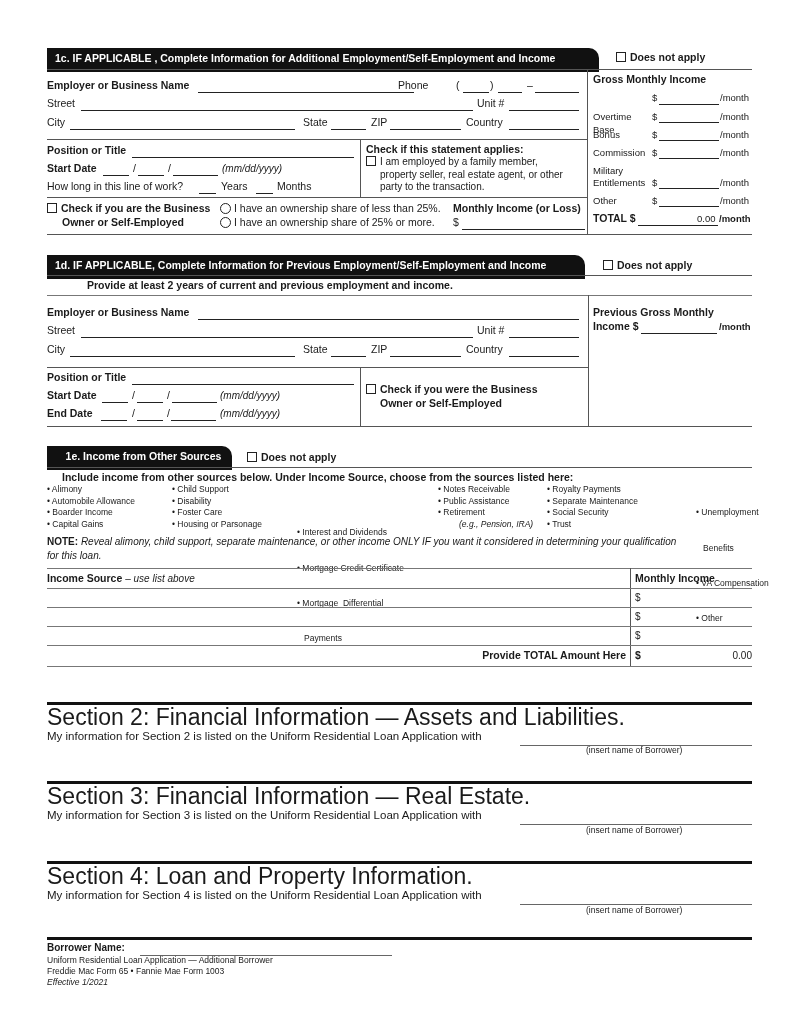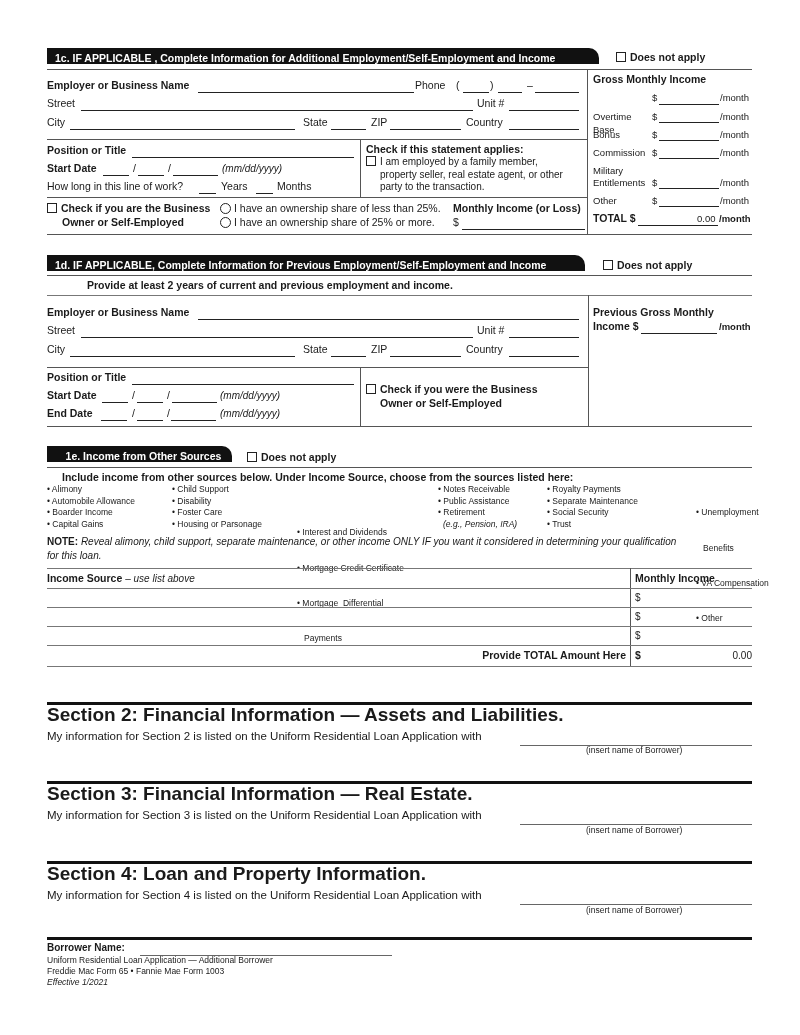--- a/index.html
+++ b/index.html
@@ -1,49 +1,49 @@
 <!DOCTYPE html>
 <html><head>
 <meta charset="utf-8">
 <style>
   * { box-sizing: border-box; margin: 0; padding: 0; }
   html, body { width: 800px; height: 1035px; background: #fff; overflow: hidden; }
   body { position: relative; font-family: "Liberation Sans", sans-serif; color: #1a1a1a; font-size: 10.5px; }
   .abs { position: absolute; white-space: nowrap; }
   .b { font-weight: bold; }
   .i { font-style: italic; }
-  .hdr-bar { position: absolute; background: #111; color: #fff; font-weight: bold; font-size: 10.5px; height: 16px; line-height: 20px; padding-left: 8px; border-radius: 0 10px 0 0; }
+  .hdr-bar { position: absolute; background: #111; color: #fff; font-weight: bold; font-size: 10.5px; height: 24px; line-height: 20px; padding-left: 8px; border-radius: 0 10px 0 0; }
   .hline { position: absolute; height: 0; border-top: 1px solid #555; }
   .hline2 { position: absolute; height: 0; border-top: 1.5px solid #777; }
   .thick { position: absolute; height: 0; border-top: 3px solid #111; }
   .vline { position: absolute; width: 0; border-left: 1px solid #555; }
   .ul { position: absolute; height: 0; border-top: 1px solid #222; }
   .cb { display: inline-block; width: 10px; height: 10px; border: 1px solid #222; vertical-align: -1px; margin-right: 4px; background: #fff; }
   .rb { display: inline-block; width: 11px; height: 11px; border: 1px solid #222; border-radius: 50%; vertical-align: -2px; margin-right: 3px; background: #fff; }
   .sm { font-size: 10px; }
   .xs { font-size: 9.5px; }
   .tiny { font-size: 8.5px; }
-  .sec-title { font-size: 19px; font-weight: bold; }
+  .sec-title { font-size: 23px; font-weight: normal; }
   .sec-text { font-size: 11.5px; }
   input.fld { position: absolute; border: none; background: transparent; font: inherit; height: 14px; outline: none; }
 </style>
 </head>
 <body>
 
 <div>
   <div class="hdr-bar" style="left:47px; top:48px; width:552px;">1c. IF APPLICABLE , Complete Information for Additional  Employment/Self-Employment and Income</div>
   <div class="abs b" style="left:616px; top:51px; font-size:10.5px;"><span class="cb"></span><span>Does not apply</span></div>
   <div class="hline" style="left:47px; top:69px; width:705px;"></div>
 
   <div class="vline" style="left:587px; top:69px; height:165px;"></div>
 
   <div class="abs b" style="left:47px; top:79px;">Employer or Business Name</div>
   <input class="fld" style="left: 198px; top: 78px; width: 216px;">
   <div class="ul" style="left:198px; top:92px; width:216px;"></div>
-  <div class="abs" style="left:415px; top:79px;text-align:right;">Phone</div>
+  <div class="abs" style="left:398px; top:79px;text-align:right;">Phone</div>
   <div class="abs" style="left:456px; top:79px;">(</div>
   <div class="ul" style="left:463px; top:92px; width:26px;"></div>
   <div class="abs" style="left:490px; top:79px;">)</div>
   <div class="ul" style="left:498px; top:92px; width:24px;"></div>
   <div class="abs" style="left:527px; top:79px;">–</div>
   <div class="ul" style="left:535px; top:92px; width:44px;"></div>
 
   <div class="abs" style="left:47px; top:97px;">Street</div>
   <input class="fld" style="left: 81px; top: 96px; width: 392px;">
   <div class="ul" style="left:81px; top:110px; width:392px;"></div>
@@ -230,21 +230,21 @@
   <div class="abs tiny" style="left:297px; top:504px; line-height:11.7px; white-space:pre;">
     <div>• Interest and Dividends</div>
     <div>• Mortgage Credit Certificate</div>
     <div>• Mortgage  Differential</div>
     <div>   Payments</div>
   </div>
   <div class="abs tiny" style="left:438px; top:484px; line-height:11.7px;">
     <div>• Notes Receivable</div>
     <div>• Public Assistance</div>
     <div>• Retirement</div>
-    <div class="i" style="padding-left:5px;">(e.g., Pension, IRA)</div>
+    <div class="i" style="padding-left:5px;margin-left:16px;">(e.g., Pension, IRA)</div>
   </div>
   <div class="abs tiny" style="left:547px; top:484px; line-height:11.7px;">
     <div>• Royalty Payments</div>
     <div>• Separate Maintenance</div>
     <div>• Social Security</div>
     <div>• Trust</div>
   </div>
   <div class="abs tiny" style="left:696px; top:484px; line-height:11.7px; white-space:pre;">
     <div>• Unemployment</div>
     <div>   Benefits</div>

